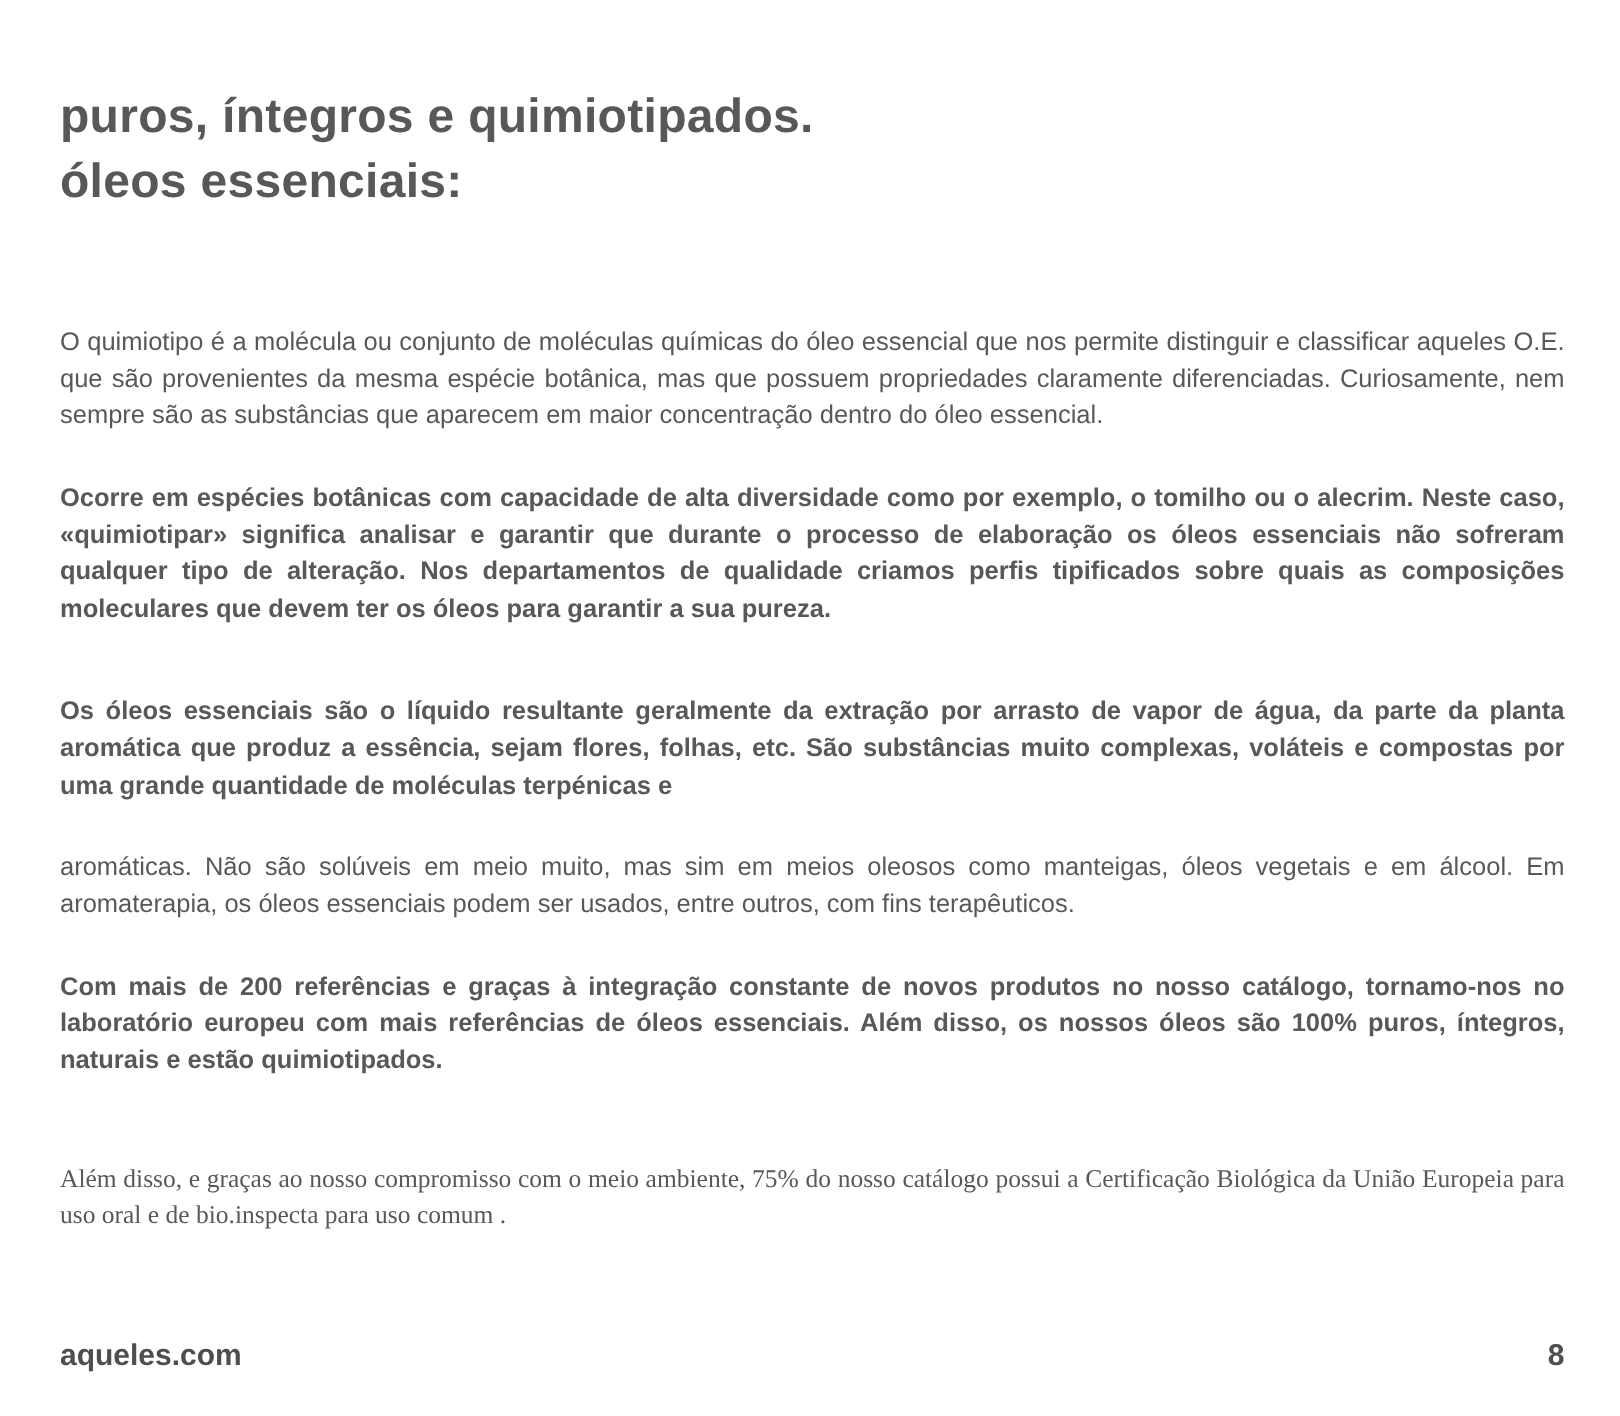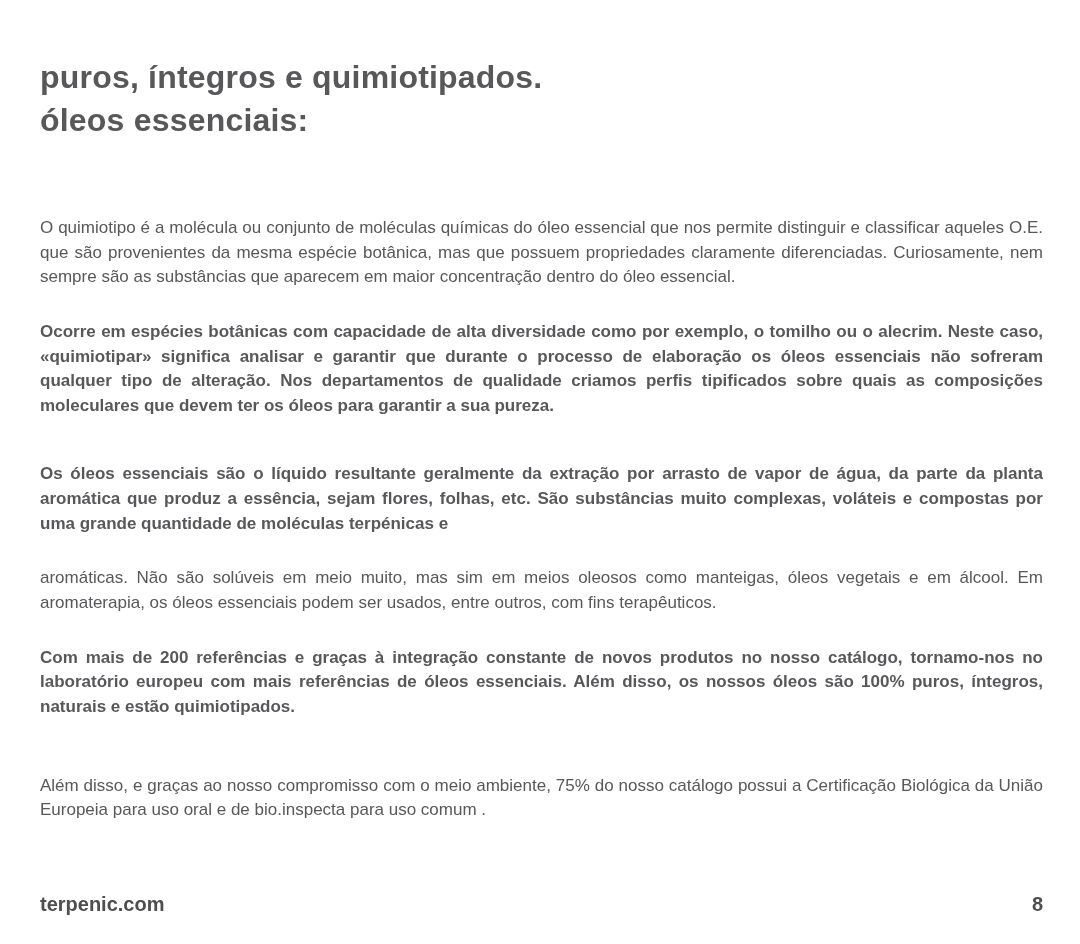--- a/index.html
+++ b/index.html
@@ -45,21 +45,21 @@
   .col{
     flex:1 1 0;
     text-align:justify;
     color:var(--text-gray);
     font-size:17px;
     line-height:1.45;
   }
   .col p{margin:0;}
   .gap-md{margin-top:30px !important;font-weight:bold;}
   .gap-lg{margin-top:44px !important;font-weight:bold;}
-  .gap-xl{margin-top:54px !important;}
+  .gap-xl{margin-top:54px !important;font-family:Liberation Serif, serif;}
   .footer{
     position:absolute;
     left:40px;right:37px;bottom:28px;
     display:flex;
     justify-content:space-between;
     align-items:baseline;
     font-size:20px;
     font-weight:700;
     color:var(--footer-gray);
   }
@@ -83,17 +83,17 @@
       <p class="gap-lg">Os óleos essenciais são o líquido resultante geralmente da extração por arrasto de vapor de água, da parte da planta aromática que produz a essência, sejam flores, folhas, etc. São substâncias muito complexas, voláteis e compostas por uma grande quantidade de moléculas terpénicas e</p>
     </div>
     <div class="col">
       <p>aromáticas. Não são solúveis em meio muito, mas sim em meios oleosos como manteigas, óleos vegetais e em álcool. Em aromaterapia, os óleos essenciais podem ser usados, entre outros, com fins terapêuticos.</p>
       <p class="gap-md">Com mais de 200 referências e graças à integração constante de novos produtos no nosso catálogo, tornamo-nos no laboratório europeu com mais referências de óleos essenciais. Além disso, os nossos óleos são 100% puros, íntegros, naturais e estão quimiotipados.</p>
       <p class="gap-xl">Além disso, e graças ao nosso compromisso com o meio ambiente, 75% do nosso catálogo possui a Certificação Biológica da União Europeia para uso oral e de bio.inspecta para uso comum .</p>
     </div>
   </div>
 
   <div class="footer">
-    <span>terpenic.com</span>
+    <span>aqueles.com</span>
     <span>8</span>
   </div>
 
 </div>
 
 </body></html>

